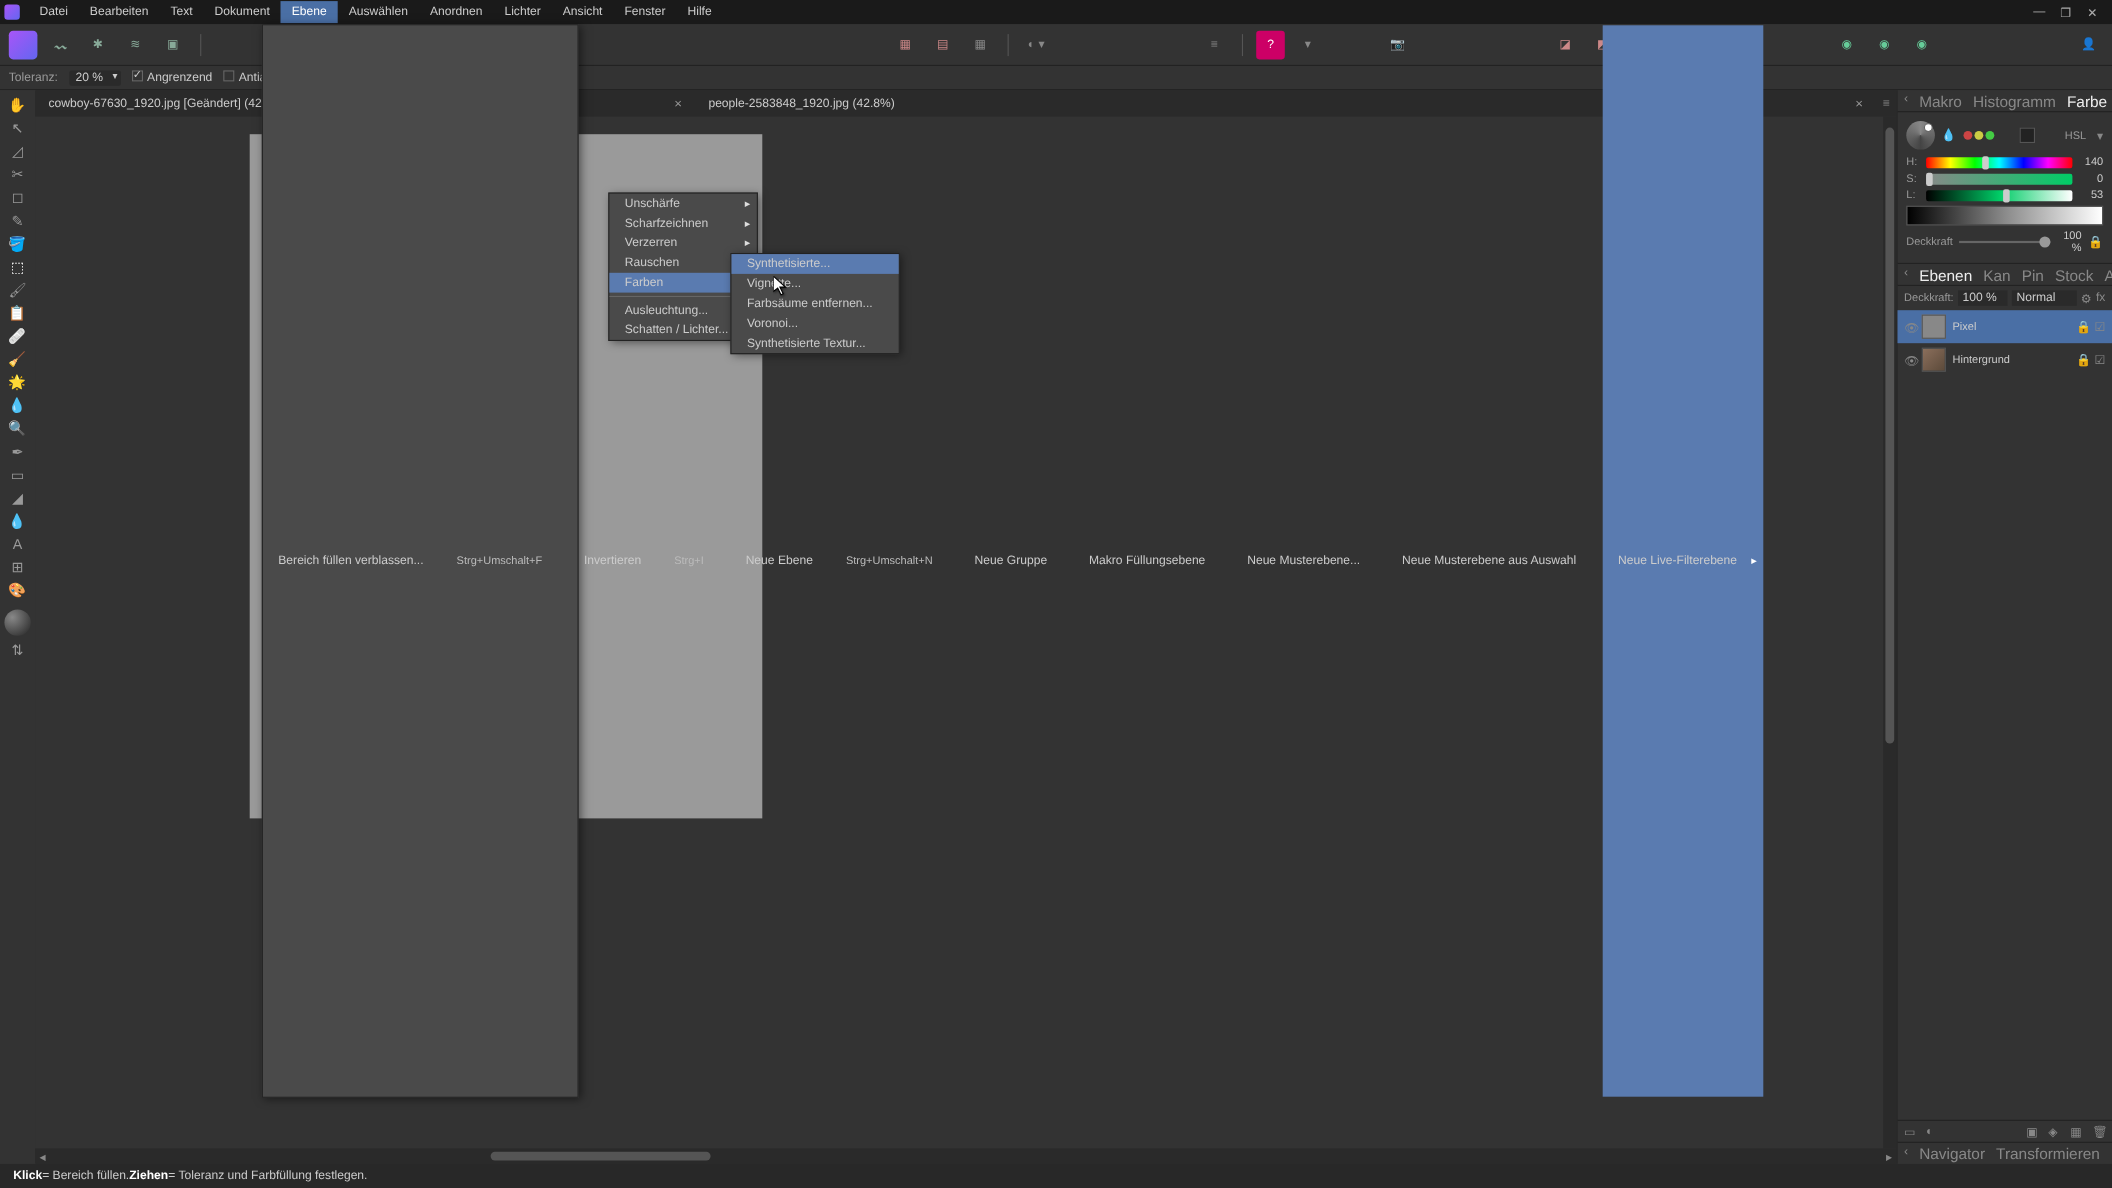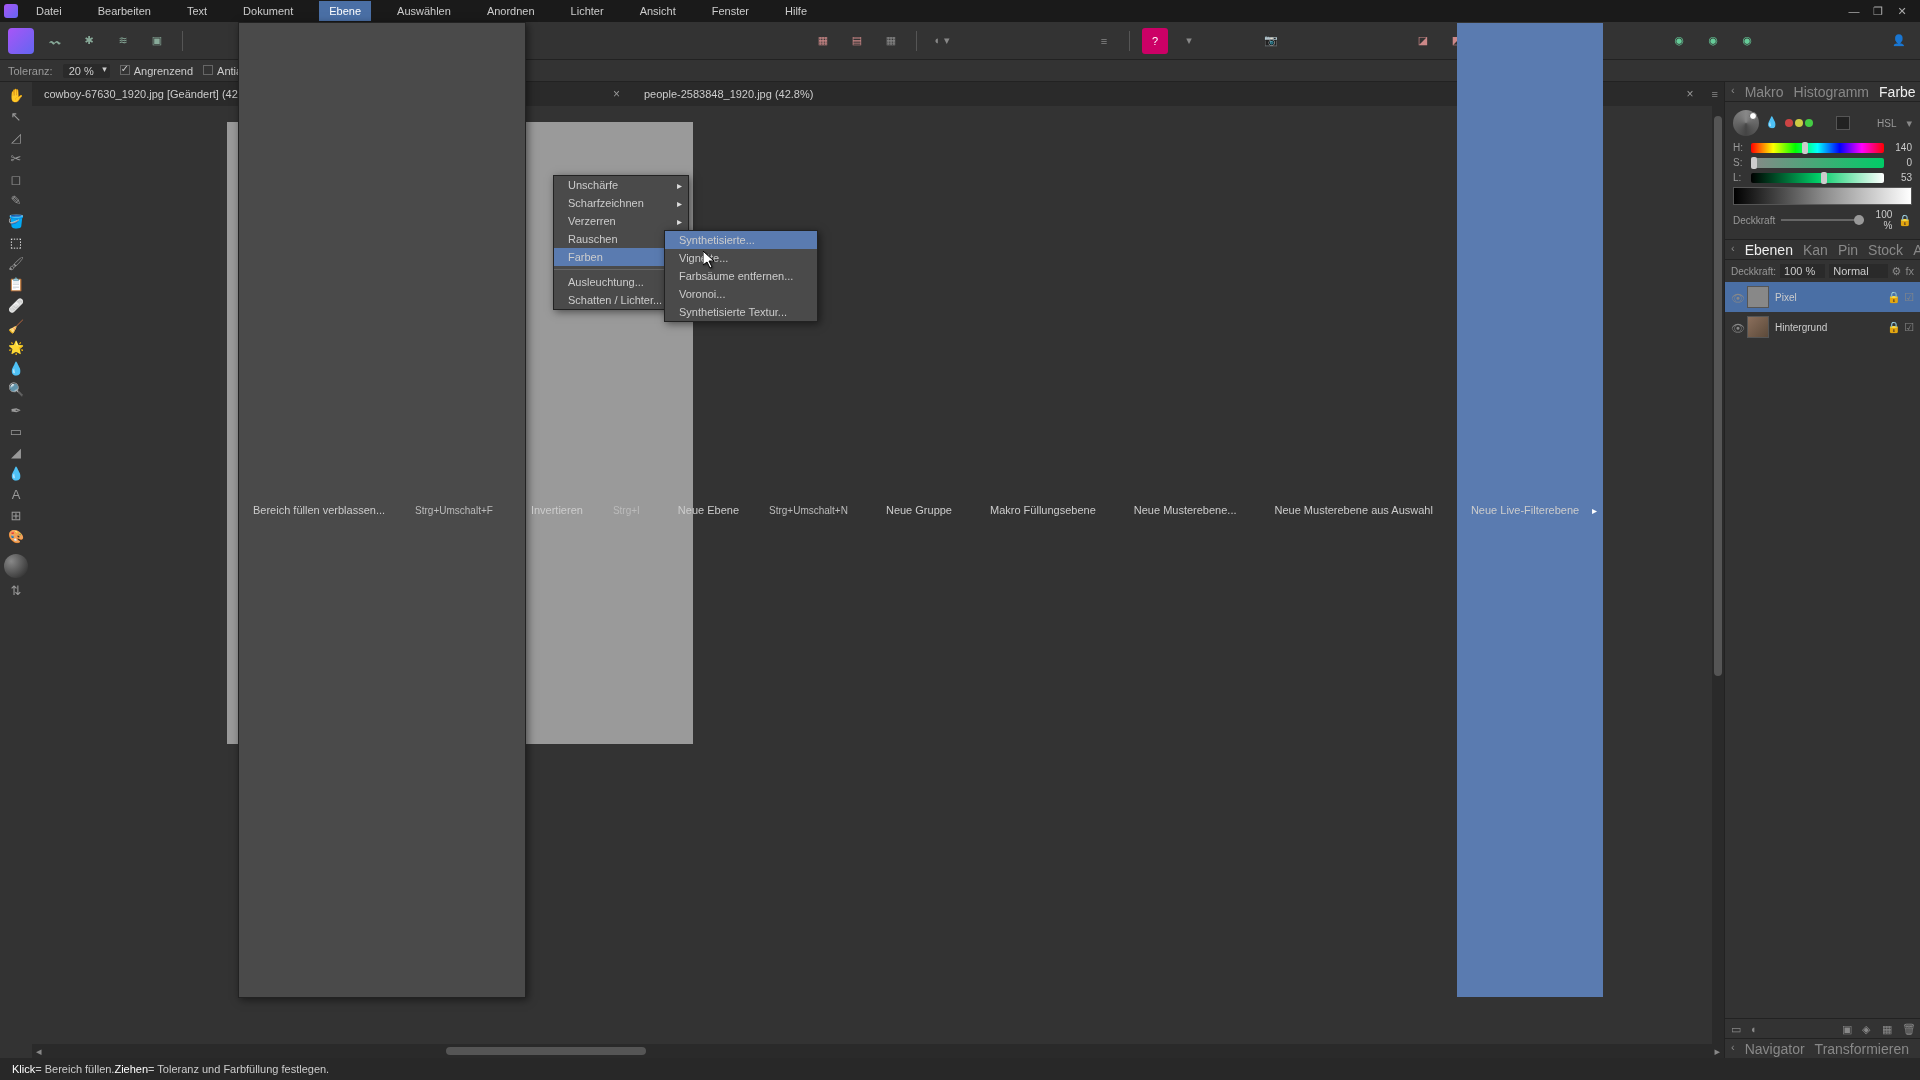--- a/index.html
+++ b/index.html
@@ -1,19 +1,19 @@
 <!DOCTYPE html>
 <html><head>
 <meta charset="utf-8">
 <style>
 *{margin:0;padding:0;box-sizing:border-box;font-family:"Segoe UI",Arial,sans-serif;font-size:11px;color:#ccc;user-select:none}
 body{background:#333;width:1920px;height:1080px;overflow:hidden;position:relative}
 .titlebar{height:22px;background:#1a1a1a;display:flex;align-items:center;padding:0 4px}
 .app-icon{width:14px;height:14px;background:linear-gradient(135deg,#a855f7,#6366f1);border-radius:3px;margin-right:8px}
-.menubar{display:flex;gap:16px}
+.menubar{display:flex;gap:0}
 .menubar-item{padding:4px 10px;color:#ccc}
 .menubar-item.active{background:#4a6fa5;color:#fff}
 .win-controls{margin-left:auto;display:flex;gap:12px;padding-right:8px}
 .win-btn{width:12px;height:12px;display:flex;align-items:center;justify-content:center;color:#aaa}
 .toolbar{height:38px;background:#333;display:flex;align-items:center;padding:0 8px;gap:8px;border-bottom:1px solid #222}
 .tool-icon{width:26px;height:26px;display:flex;align-items:center;justify-content:center;border-radius:2px}
 .tool-icon.grad{background:linear-gradient(135deg,#a855f7,#6366f1);border-radius:4px}
 .tool-sep{width:1px;height:20px;background:#555;margin:0 4px}
 .optionsbar{height:22px;background:#333;display:flex;align-items:center;padding:0 8px;gap:10px;border-bottom:1px solid #222}
 .opt-label{color:#999}
@@ -64,21 +64,21 @@
 .layer-row.sel{background:#4a6fa5}
 .layer-vis{width:10px;height:10px;color:#888}
 .layer-thumb{width:22px;height:22px;background:#888;border:1px solid #555}
 .layer-thumb.img{background:linear-gradient(135deg,#8b6f5c,#5c4a3a)}
 .layer-name{flex:1;font-size:10px}
 .layer-locks{display:flex;gap:2px;color:#888}
 .layer-footer{height:20px;border-top:1px solid #222;display:flex;align-items:center;padding:0 6px;gap:8px}
 .layer-footer .ic{width:12px;height:12px;color:#888}
 .bottom-tabs{height:20px;border-top:1px solid #222;display:flex;padding:2px 6px;gap:10px}
 .statusbar{height:22px;background:#282828;display:flex;align-items:center;padding:0 12px;color:#aaa;font-size:10px}
-.statusbar b{color:#fff;font-weight:normal}
+.statusbar b{color:#fff;font-weight:bold}
 
 
 .dropdown{position:absolute;background:#4a4a4a;border:1px solid #222;box-shadow:2px 2px 8px rgba(0,0,0,.5);z-index:100}
 .dd-item{padding:3px 24px 3px 14px;color:#ddd;display:flex;align-items:center;white-space:nowrap;position:relative}
 .dd-item:hover,.dd-item.hover{background:#5a7bb0;color:#fff}
 .dd-shortcut{margin-left:auto;padding-left:30px;color:#bbb;font-size:10px}
 .dd-sub::after{content:"▸";position:absolute;right:6px;font-size:10px}
 .dd-sep{height:1px;background:#666;margin:3px 0}
 .dropdown.main{left:238px;top:22px;width:288px}
 .dropdown.sub1{left:553px;top:175px;width:136px}

